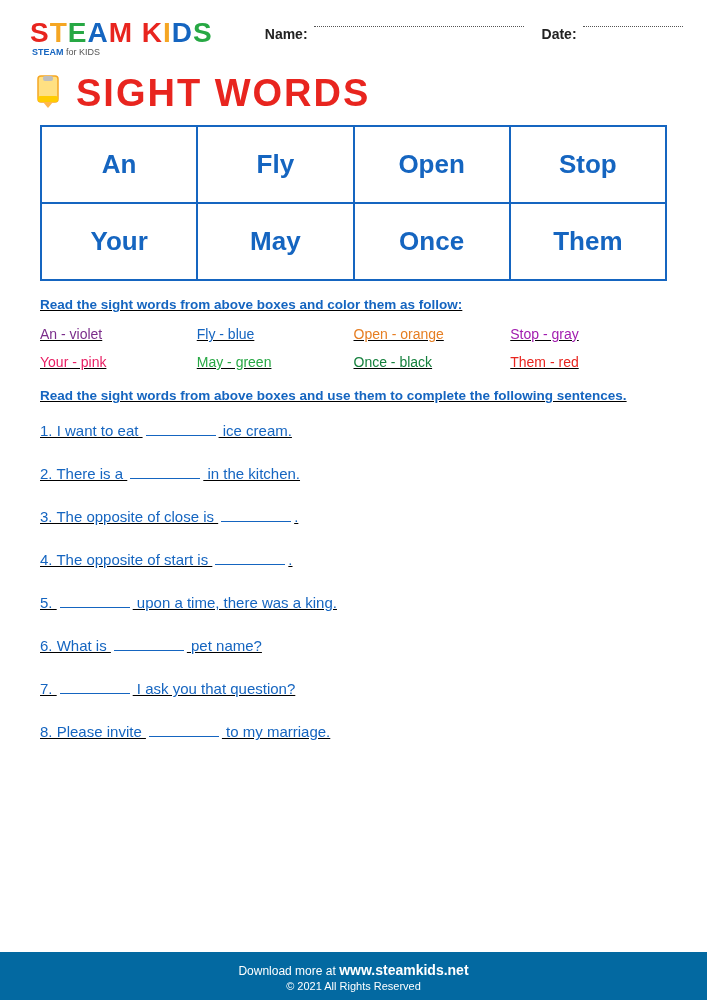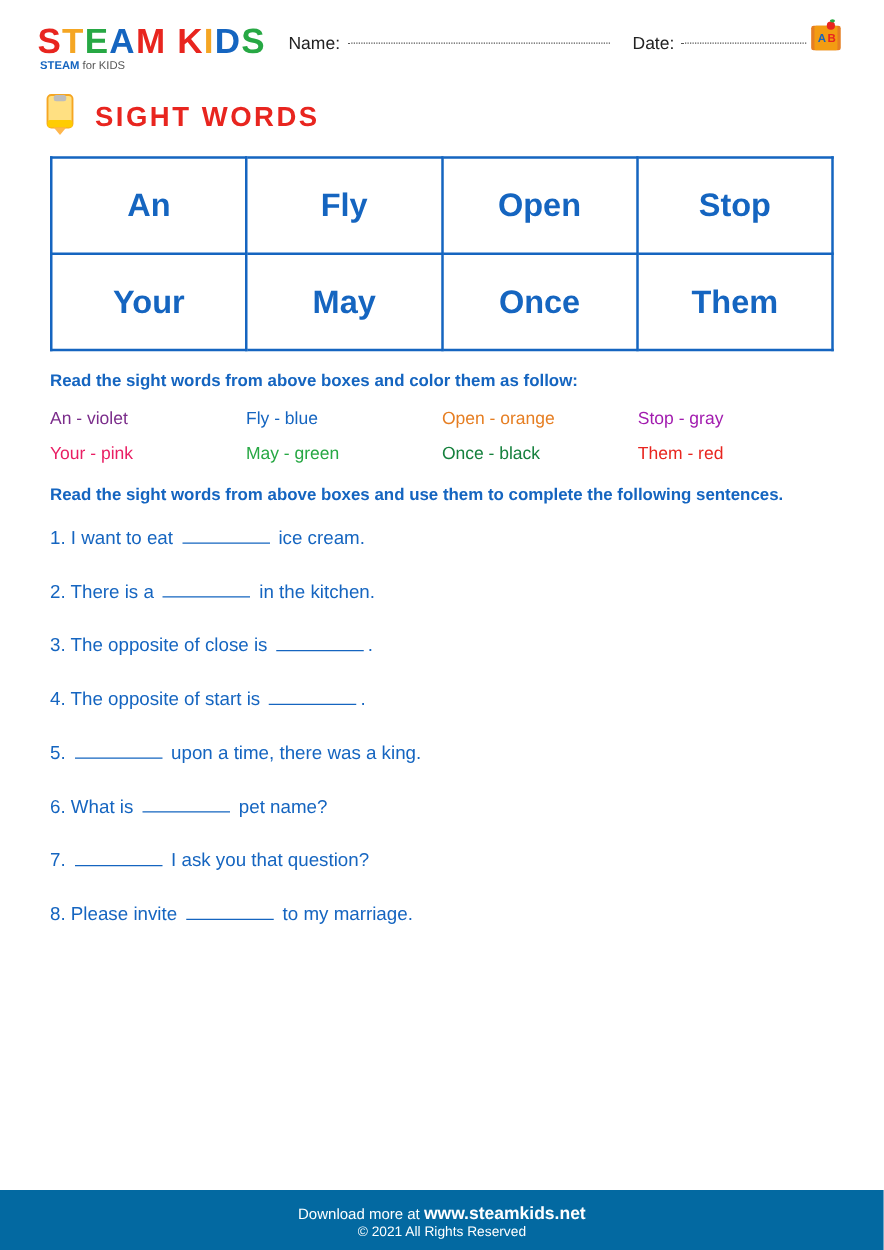--- a/index.html
+++ b/index.html
@@ -19,20 +19,21 @@
       display: flex;
       flex-direction: column;
     }
 
     
     .header {
       display: flex;
       align-items: center;
       padding: 14px 30px 6px 30px;
       justify-content: space-between;
+      gap: 34px;
     }
 
     .logo-area {
       display: flex;
       flex-direction: column;
       align-items: flex-start;
     }
 
     .logo-text {
       font-size: 28px;
@@ -63,22 +64,23 @@
       gap: 18px;
       font-size: 14px;
       color: #222;
       flex: 1;
       margin-left: 18px;
       margin-top: -8px;
     }
 
     .name-line, .date-line {
       display: flex;
-      align-items: center;
+      align-items: flex-start;
       gap: 6px;
+      font-weight: bold;
     }
 
     .dotted-line {
       border-bottom: 1.5px dotted #555;
       display: inline-block;
     }
 
     .name-dotted { width: 210px; }
     .date-dotted { width: 100px; }
 
@@ -93,21 +95,21 @@
       align-items: center;
       padding: 4px 30px 10px 30px;
       gap: 10px;
     }
 
     .pencil-icon {
       font-size: 28px;
     }
 
     .sight-words-title {
-      font-size: 22px;
+      font-size: 38px;
       font-weight: 900;
       color: #e8251f;
       letter-spacing: 2px;
     }
 
     
     .word-table-container {
       padding: 0 40px;
       margin-bottom: 16px;
     }
@@ -125,20 +127,21 @@
       font-size: 26px;
       font-weight: 900;
       color: #1565c0;
       width: 25%;
     }
 
     
     .content-area {
       padding: 0 40px;
       flex: 1;
+      text-decoration: underline;
     }
 
     .instruction-text {
       font-size: 13.5px;
       font-weight: bold;
       color: #1565c0;
       margin-bottom: 12px;
     }
 
     .color-list {

